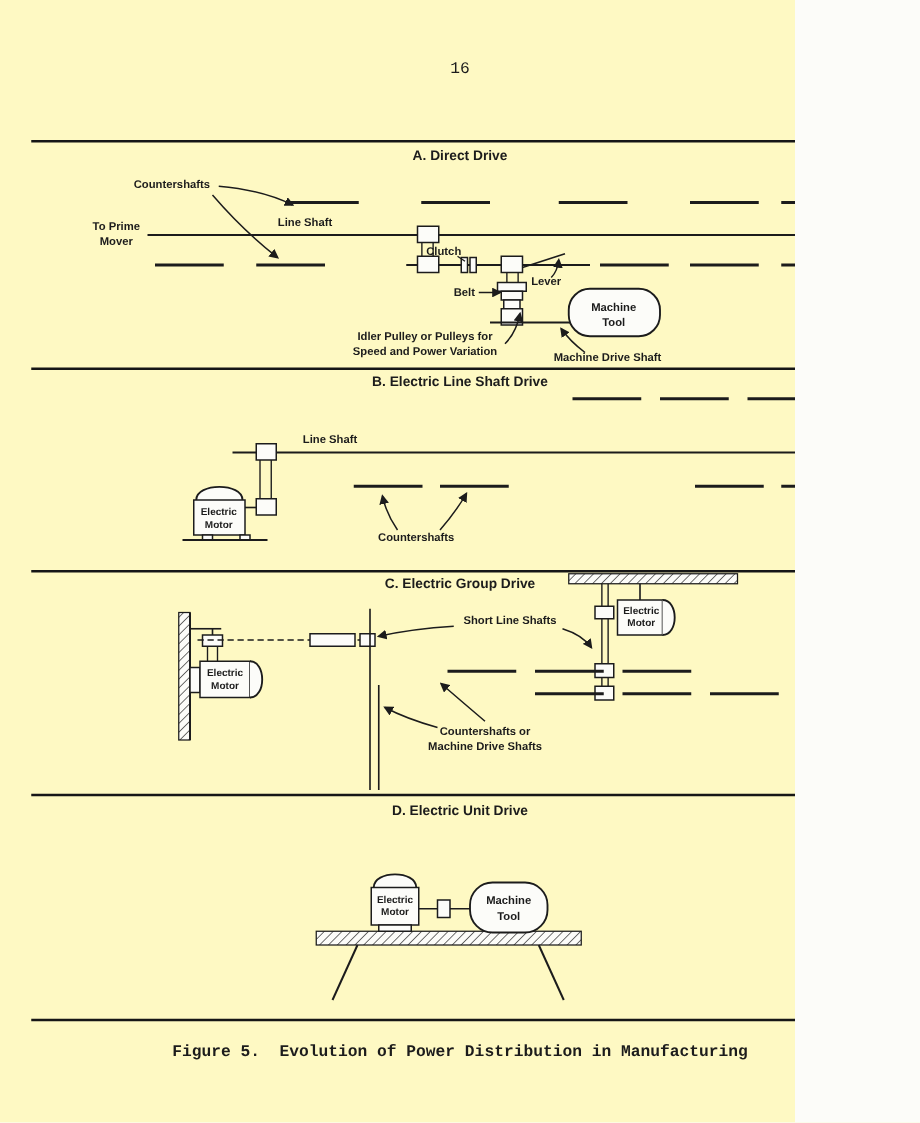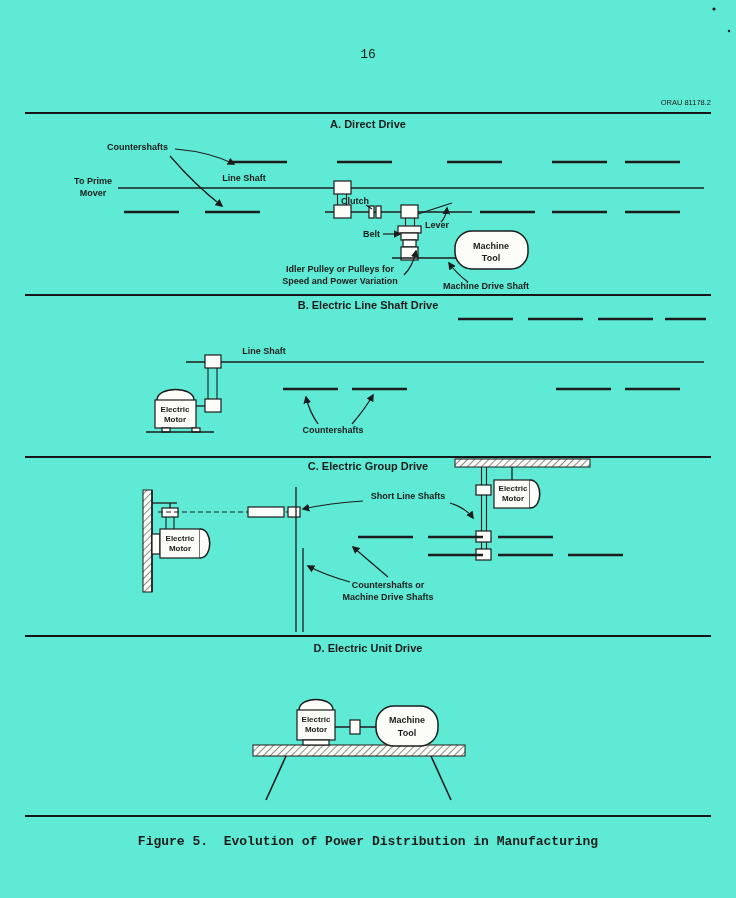--- a/index.html
+++ b/index.html
@@ -1,16 +1,16 @@
 <!DOCTYPE html>
 <html><head>
 <meta charset="utf-8">
 <style>
   html,body{margin:0;padding:0;background:#fcfcf9;}
-  .page{position:relative;width:736px;height:898px;background:#5eead4;overflow:hidden;}
+  .page{position:relative;width:636px;height:898px;background:#fef9c3;overflow:hidden;}
   svg{position:absolute;left:0;top:0;}
   text{fill:#1c1c1c;}
   .t-title{font:700 11px "Liberation Sans",sans-serif;}
   .t-lbl{font:700 9px "Liberation Sans",sans-serif;}
   .t-sm{font:700 8px "Liberation Sans",sans-serif;}
   .t-mono{font:400 13px "Liberation Mono","DejaVu Sans Mono",monospace;}
   .t-cap{font:700 13px "Liberation Mono","DejaVu Sans Mono",monospace;white-space:pre;}
   .t-tiny{font:400 7.5px "Liberation Sans",sans-serif;}
   .rule{stroke:#161616;stroke-width:2;}
   .ln{stroke:#1c1c1c;stroke-width:1.6;fill:none;}

